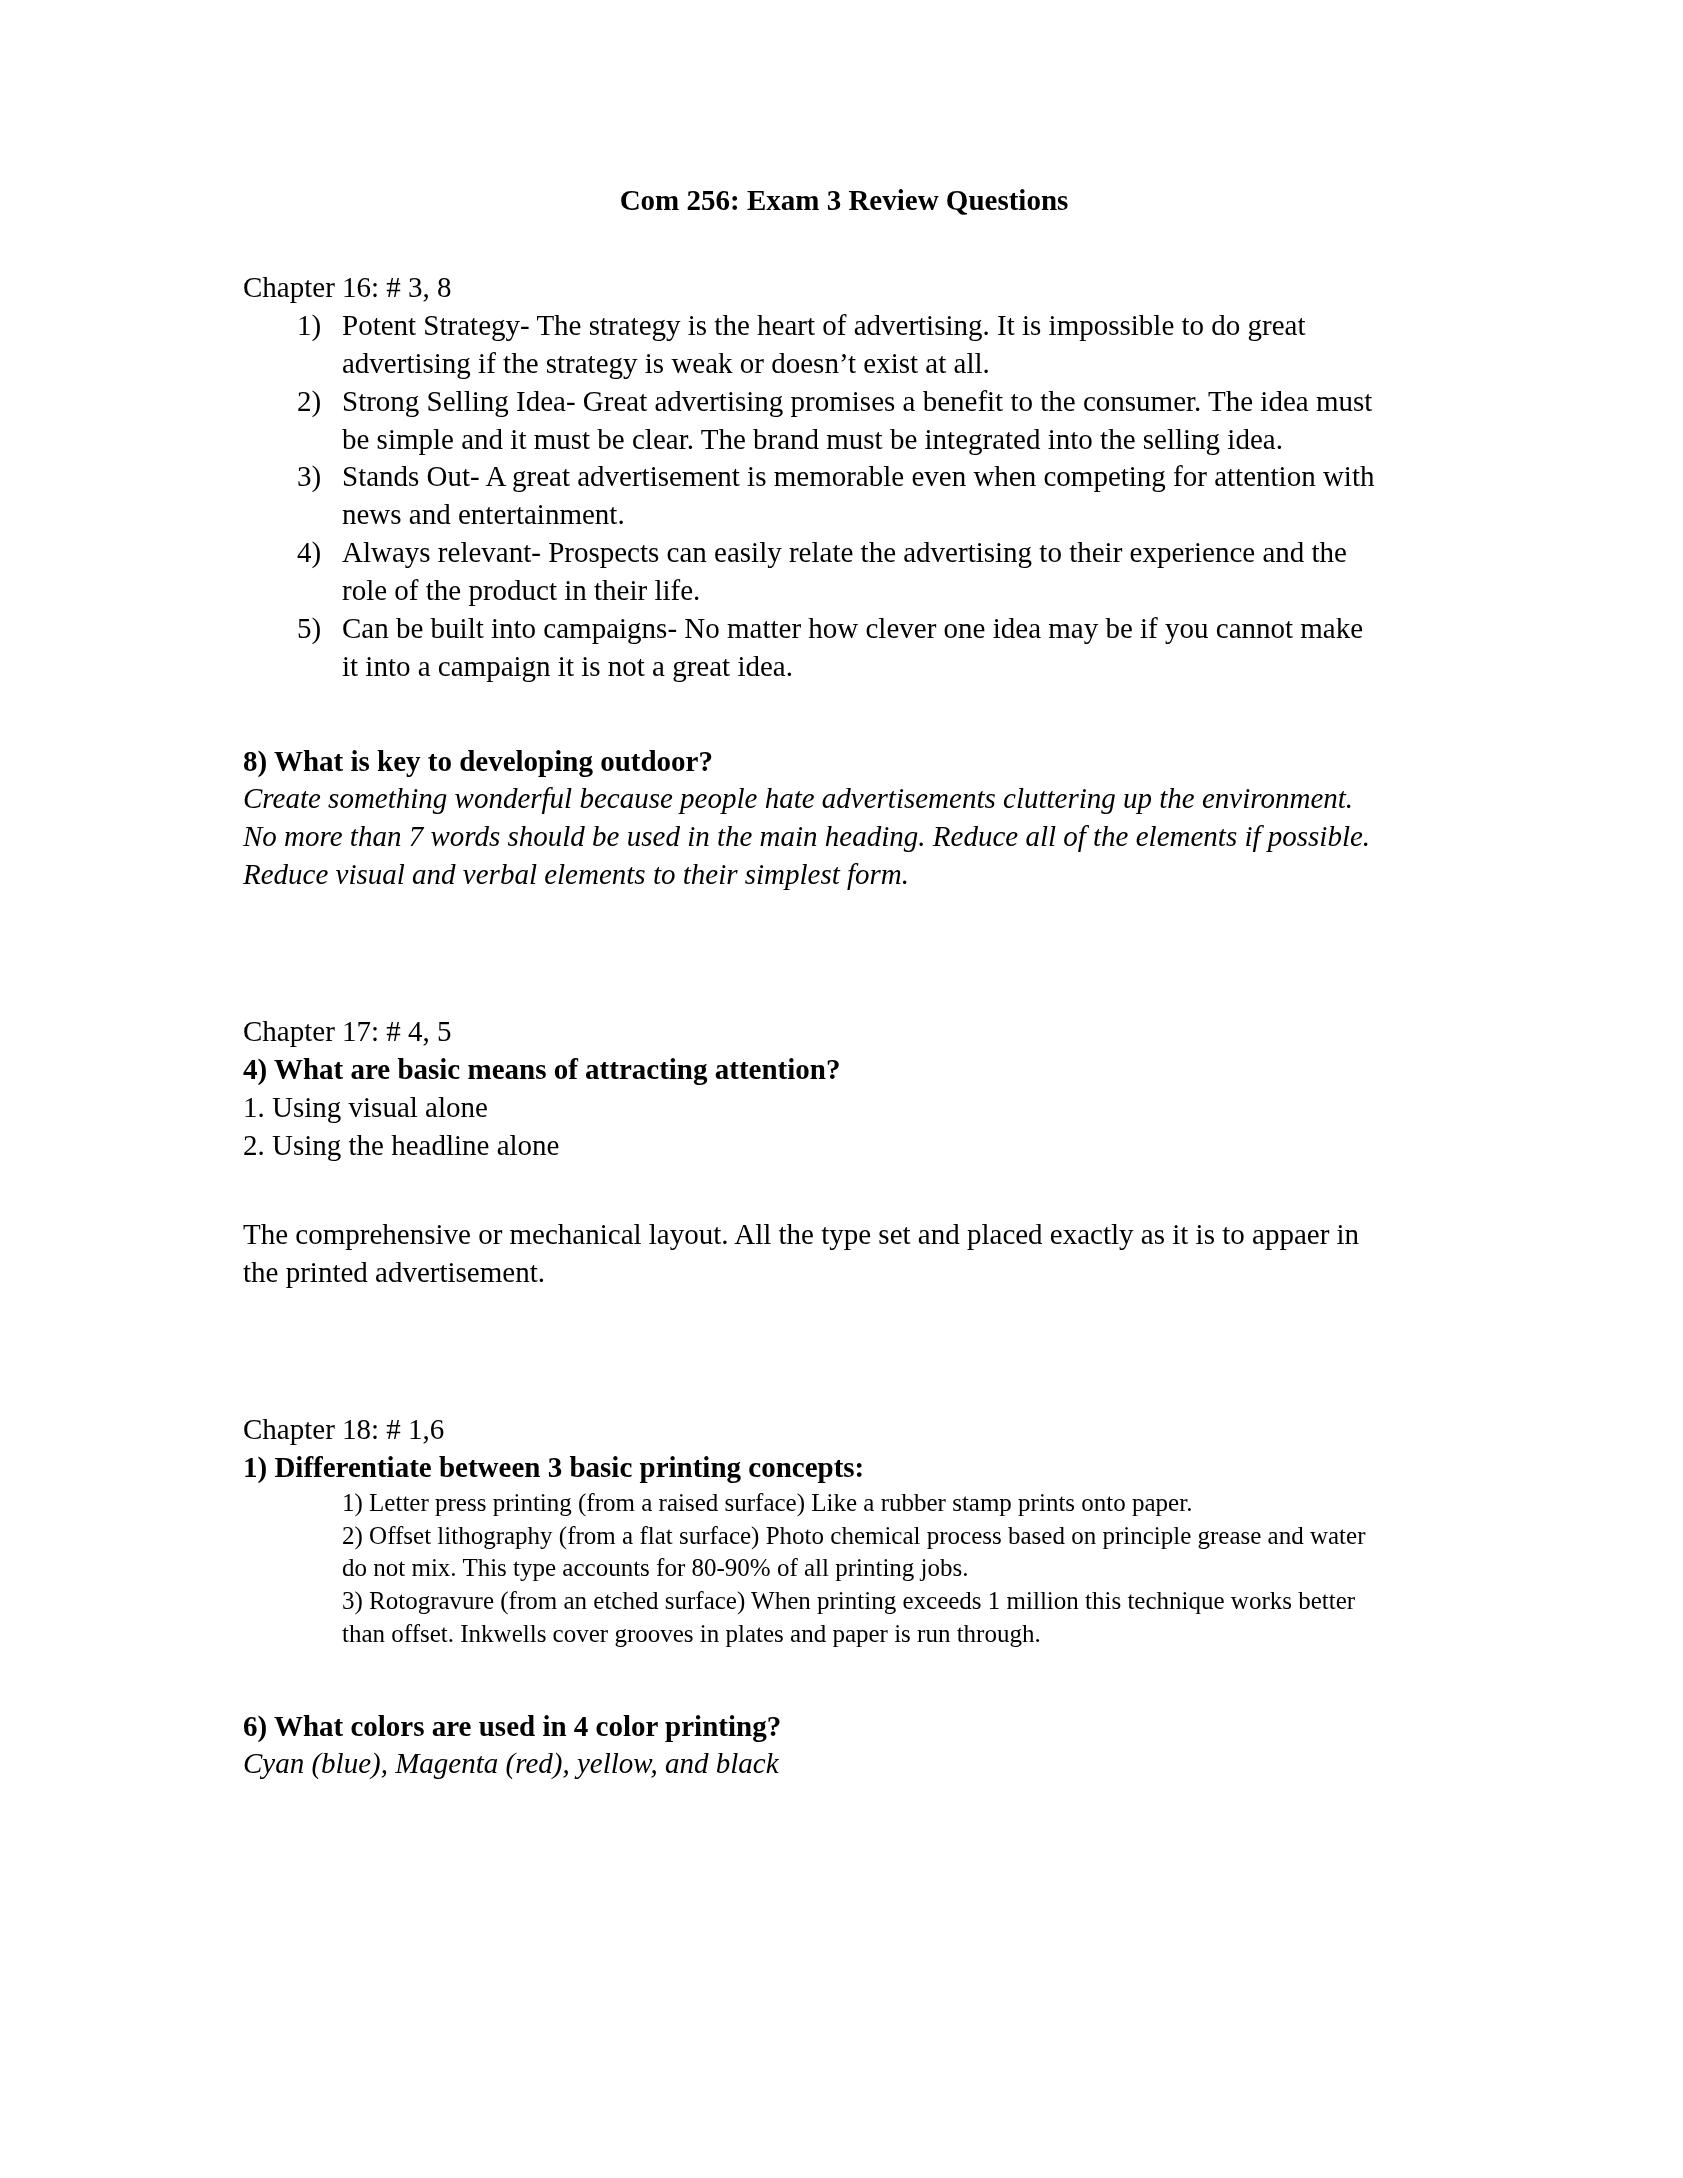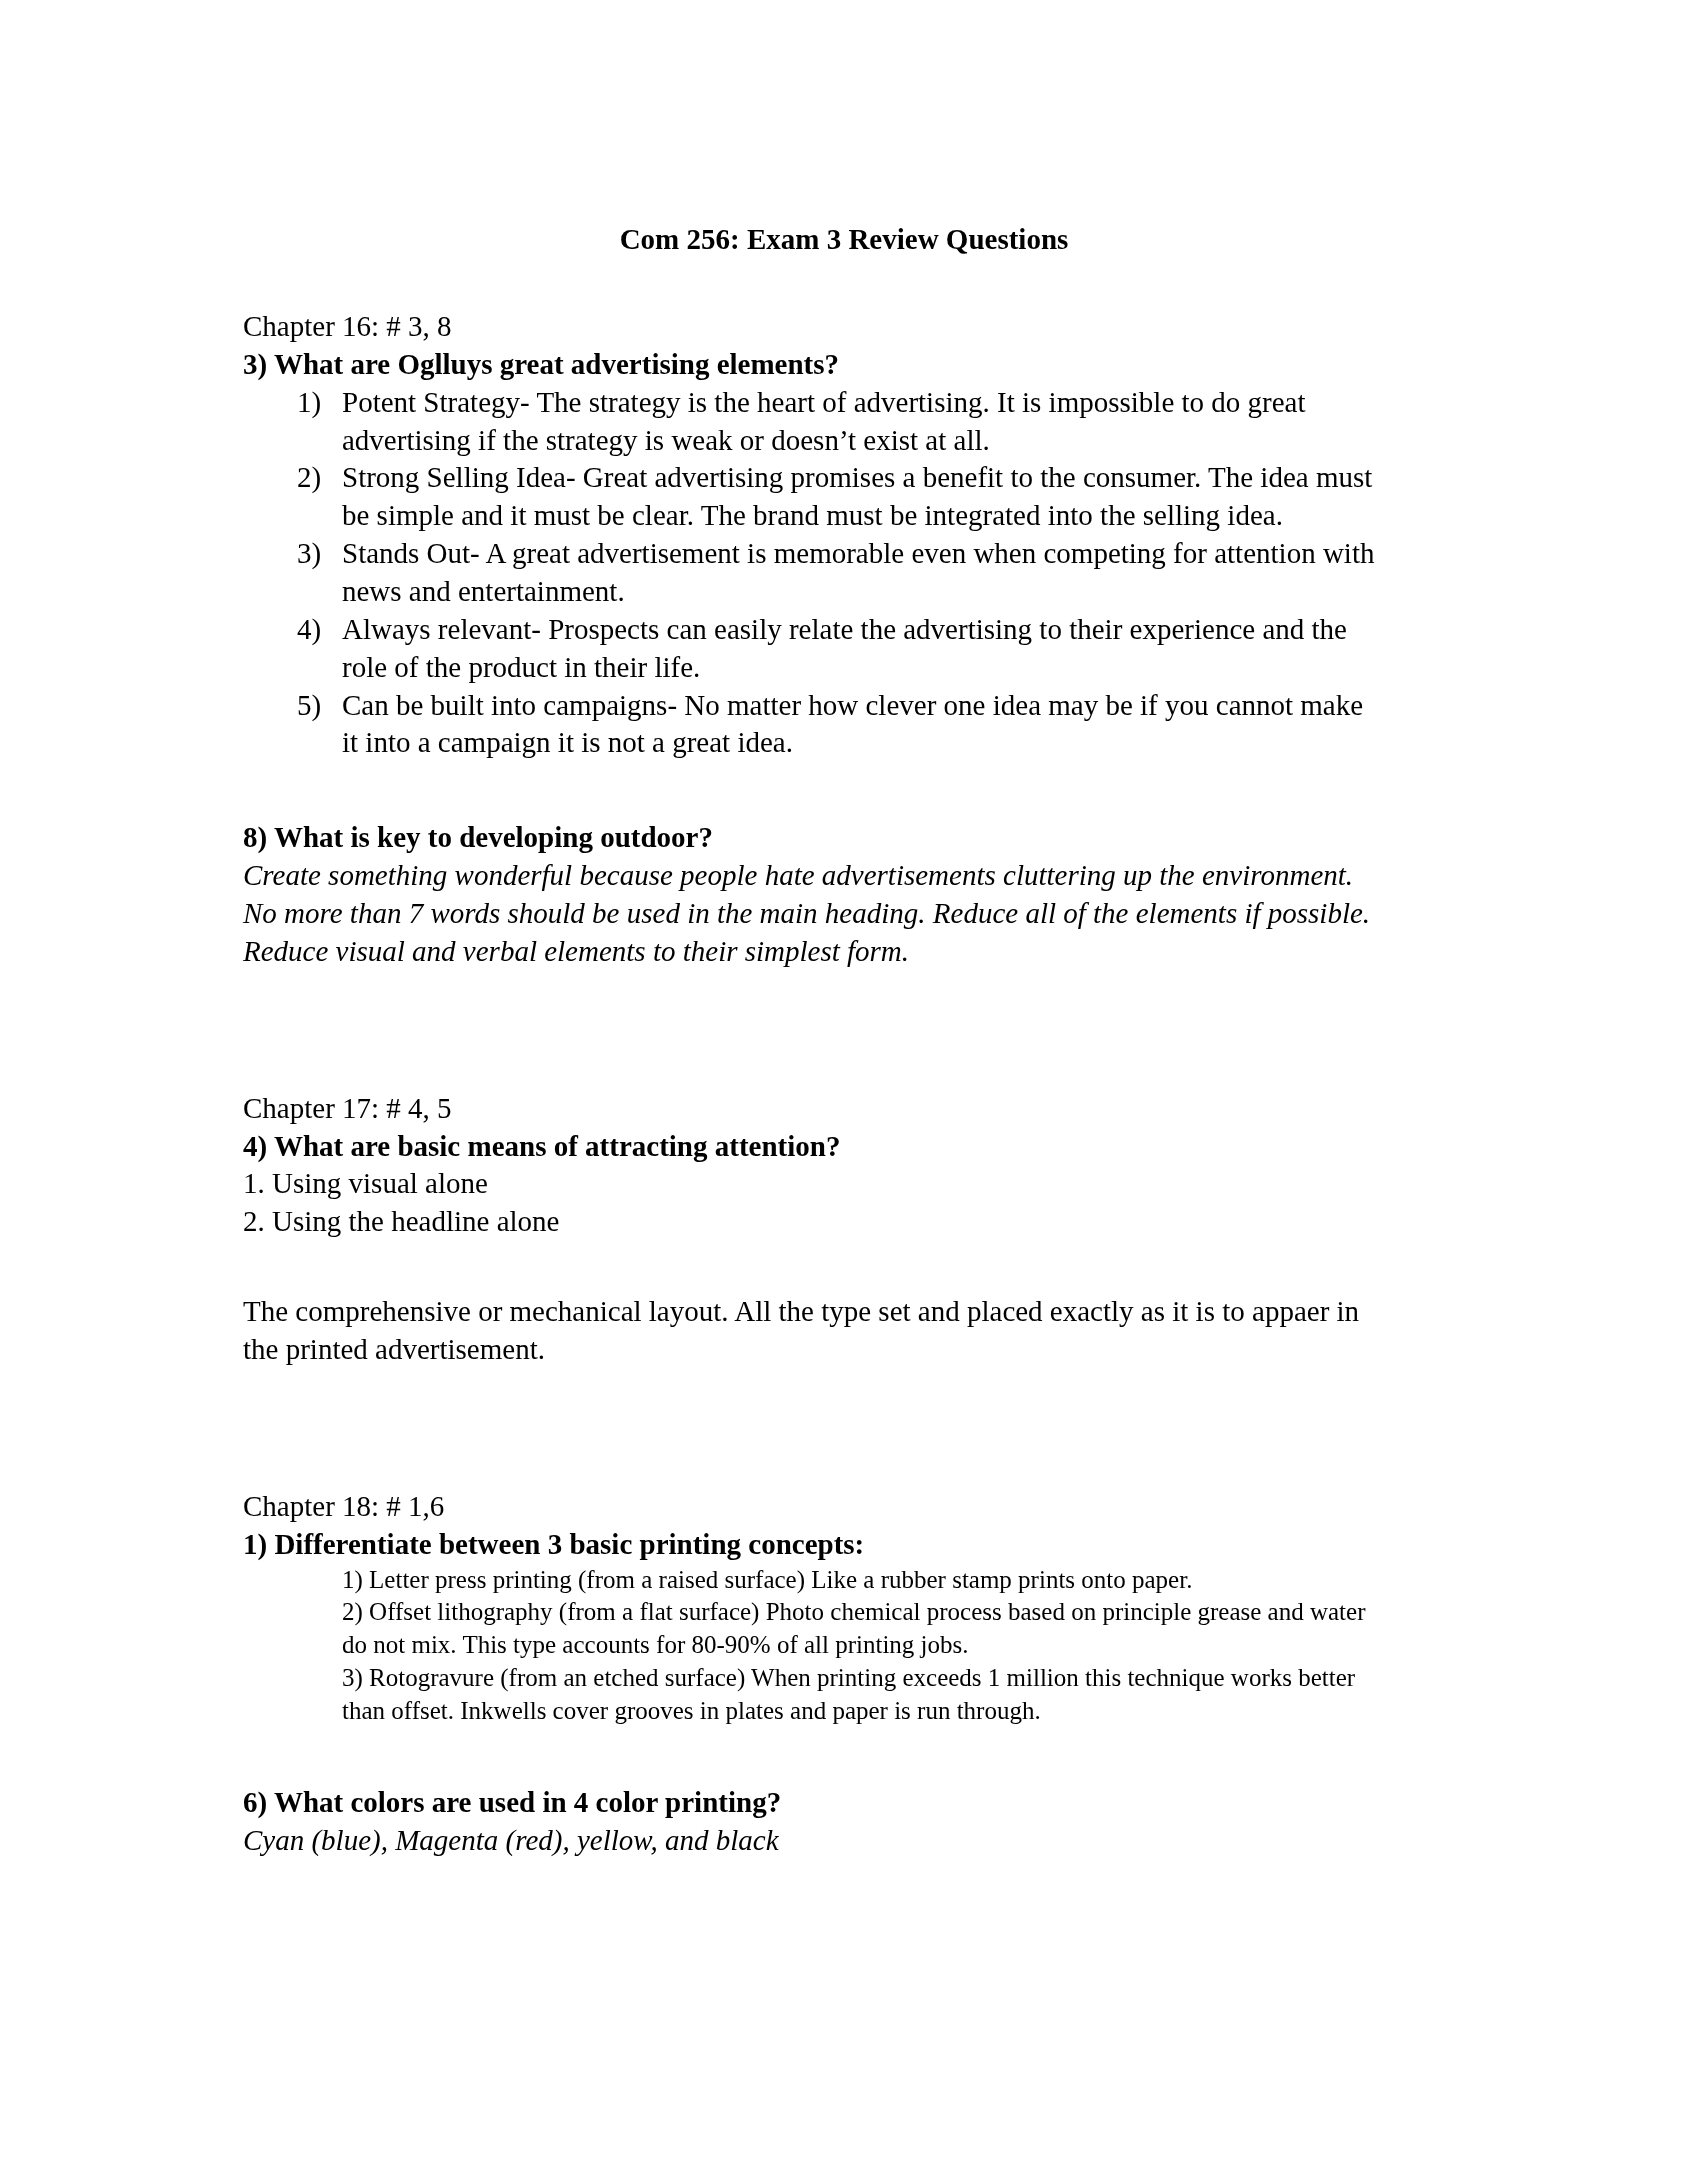--- a/index.html
+++ b/index.html
@@ -14,21 +14,20 @@
     color: #000000;
     -webkit-font-smoothing: antialiased;
   }
   .page {
     position: relative;
     width: 1683px;
     height: 2018px;
     background: #ffffff;
     box-sizing: border-box;
     padding: 183px 297px 0 243px;
-    margin-top: 39px;
   }
   .doc-title {
     text-align: center;
     font-size: 29px;
     line-height: 1.22;
     margin: 0 0 51px 0;
     padding-left: 59px;
   }
   .chapter-line {
     font-size: 29px;
@@ -90,21 +89,20 @@
 </head>
 <body>
 
 <div class="page">
 
   <h1 class="doc-title">Com 256: Exam 3 Review Questions</h1>
 
   <div>
     <p class="chapter-line">Chapter 16: # 3, 8</p>
 
-    <p class="question-heading">3) What are Oglluys great advertising elements?</p>
 
     <ol class="num-list">
       <li>
         <span class="marker">1)</span>
         <span>Potent Strategy- The strategy is the heart of advertising. It is impossible to do great advertising if the strategy is weak or doesn’t exist at all.</span>
       </li>
       <li>
         <span class="marker">2)</span>
         <span>Strong Selling Idea- Great advertising promises a benefit to the consumer. The idea must be simple and it must be clear. The brand must be integrated into the selling idea.</span>
       </li>

